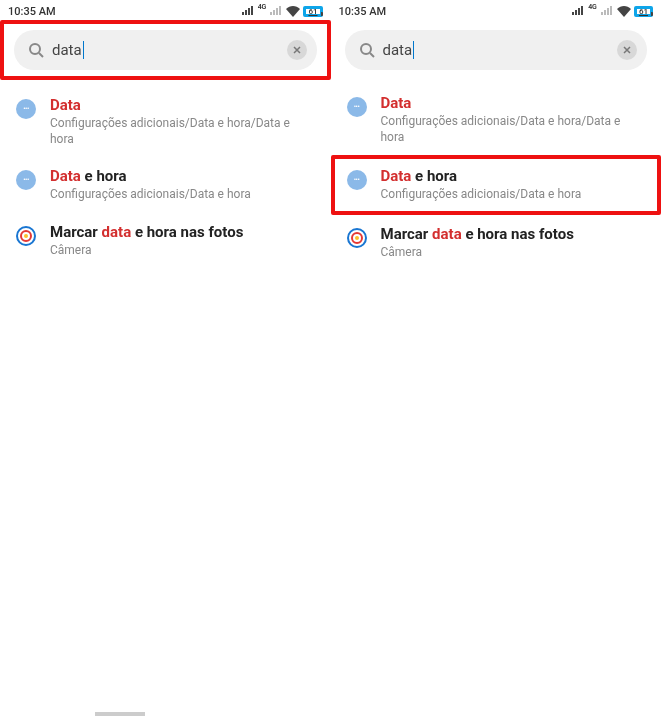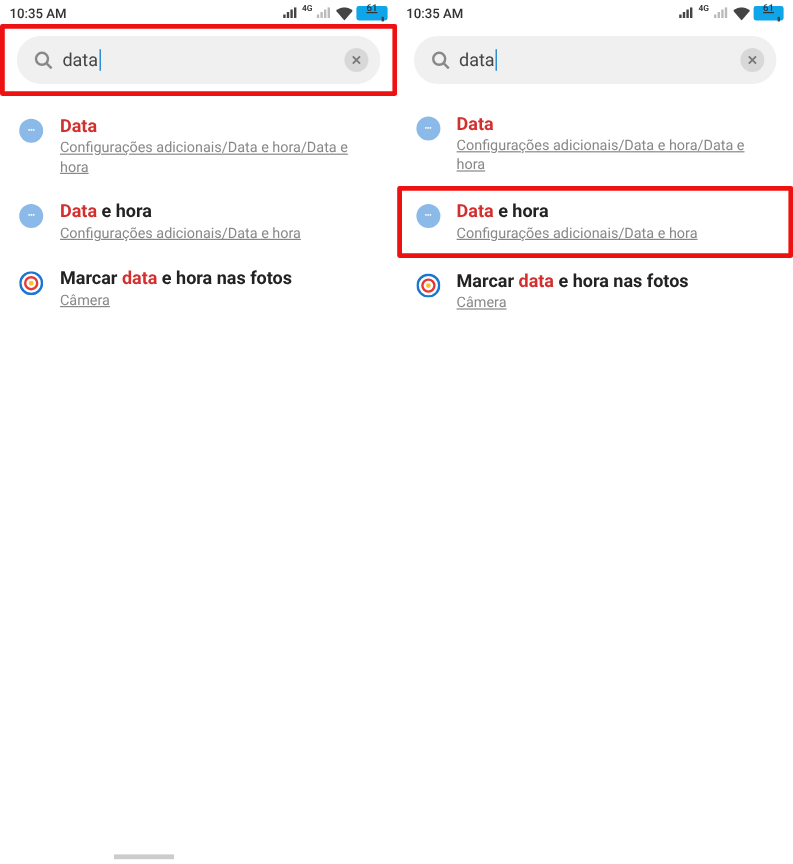--- a/index.html
+++ b/index.html
@@ -27,22 +27,22 @@
     color: #333;
   }
   .status-right {
     display: flex;
     align-items: center;
     gap: 3px;
   }
   .status-right svg { display: block; }
   .battery-box {
     display: inline-flex;
-    align-items: flex-end;
-    border: 6px solid #0ea5e9;
+    align-items: center;
+    border: 3px solid #0ea5e9;
     border-radius: 2px;
     padding: 0 2px;
     font-size: 8px;
     height: 11px;
     line-height: 9px;
     position: relative;
     text-decoration: underline;
   }
   .battery-box::after {
     content: "";
@@ -142,21 +142,20 @@
     font-weight: 700;
     color: #222;
     line-height: 1.2;
   }
   .result-title .hl { color: #d32f2f; }
   .result-sub {
     font-size: 12px;
     color: #888;
     line-height: 1.3;
     margin-top: 2px;
-    text-decoration: underline;
   }
   .more-indicator {
     position: absolute;
     bottom: 4px;
     left: 95px;
     width: 50px;
     height: 4px;
     background: #ccc;
     border-radius: 0;
   }

